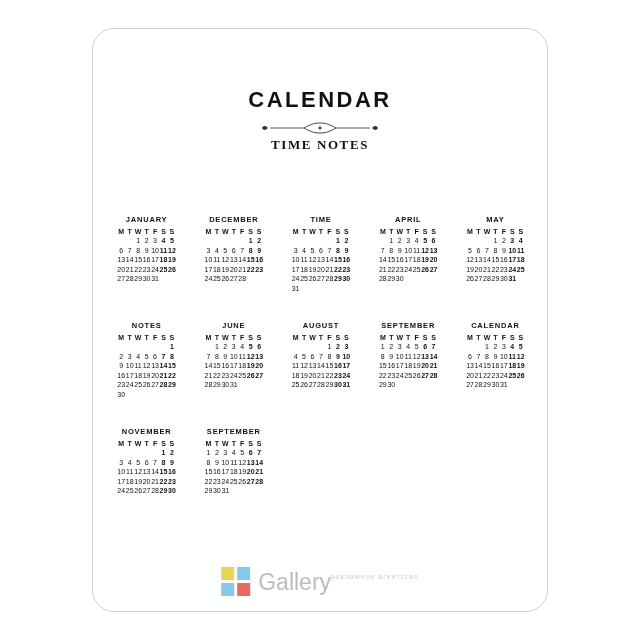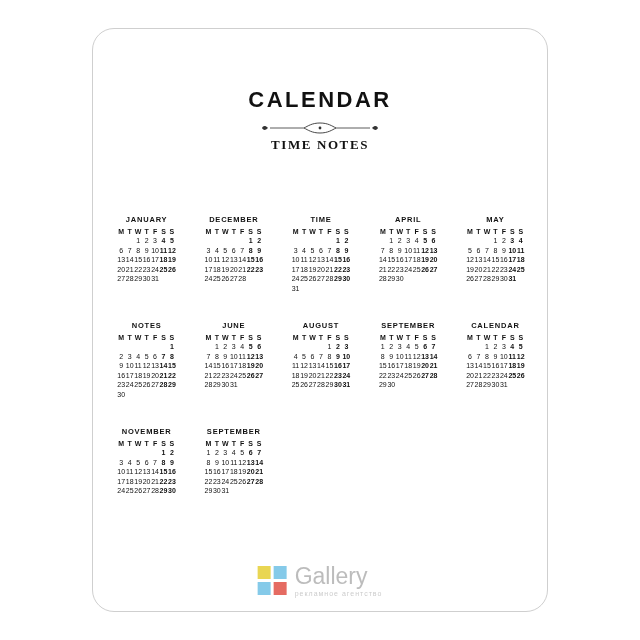--- a/index.html
+++ b/index.html
@@ -127,21 +127,21 @@
     position: absolute;
     width: 13px;
     height: 13px;
   }
   .wm-sq.tl { left: 0; top: 0; background: #e8d44a; }
   .wm-sq.tr { left: 16px; top: 0; background: #7fc8e8; }
   .wm-sq.bl { left: 0; top: 16px; background: #7fc8e8; }
   .wm-sq.br { left: 16px; top: 16px; background: #e4645a; }
   .wm-text {
     display: flex;
-    flex-direction: column;
+    flex-direction: row;
     justify-content: center;
   }
   .wm-title {
     font-size: 23px;
     color: #b9b9b9;
     font-weight: normal;
     line-height: 1;
   }
   .wm-sub {
     font-size: 7px;

